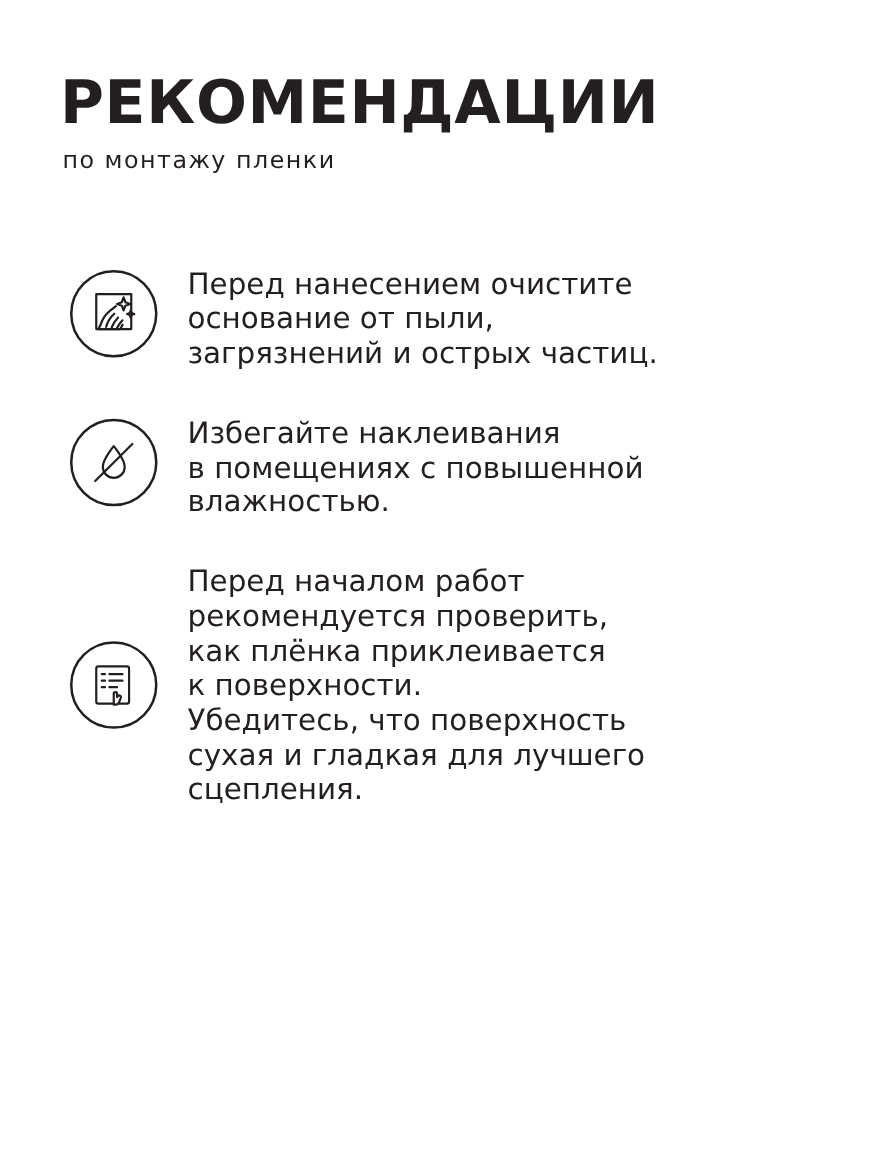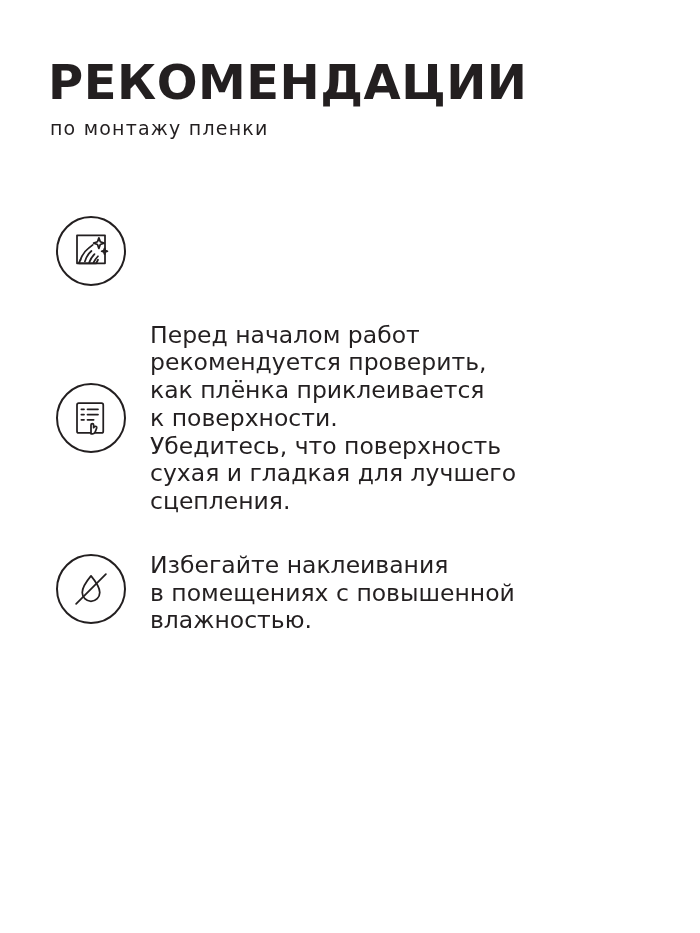--- a/index.html
+++ b/index.html
@@ -112,20 +112,37 @@
             <path d="M12 34 c2 -6 5 -10 9 -13 l5 -4" fill="none"></path>
             <path d="M17 36 c1.5 -5 4 -9 7.5 -12" fill="none"></path>
             <path d="M22 37 c1.5 -4 3.5 -7 6 -9.5" fill="none"></path>
             <path d="M27 37 c1.5 -3 3 -5 5 -7" fill="none"></path>
             <path d="M12 34 l-2 4 h20 l2 -4" fill="none"></path>
             <path d="M33 9 l1.6 4.4 L39 15 l-4.4 1.6 L33 21 l-1.6 -4.4 L27 15 l4.4 -1.6 z" fill="none"></path>
             <path d="M39.5 21 l0.9 2.4 2.4 0.9 -2.4 0.9 -0.9 2.4 -0.9 -2.4 -2.4 -0.9 2.4 -0.9 z" fill="none"></path>
           </svg>
         </div>
       </div>
+      <div class="item-text">Перед нанесением очистите
+основание от пыли,
+загрязнений и острых частиц.</div>
+    </div>
+
+    <div class="item top">
+      <div class="icon-wrap">
+        <div class="icon-circle">
+          <svg width="42" height="42" viewBox="0 0 48 48" fill="none" stroke="#231f20" stroke-width="2" stroke-linecap="round" stroke-linejoin="round">
+            <path d="M24 9 c0 0 -10 12 -10 19 a10 10 0 0 0 20 0 c0 -7 -10 -19 -10 -19 z" fill="none"></path>
+            <path d="M7 41 L41 7"></path>
+          </svg>
+        </div>
+      </div>
+      <div class="item-text">Избегайте наклеивания
+в помещениях с повышенной
+влажностью.</div>
     </div>
 
     <div class="item center">
       <div class="icon-wrap">
         <div class="icon-circle">
           <svg width="42" height="42" viewBox="0 0 48 48" fill="none" stroke="#231f20" stroke-width="2" stroke-linecap="round" stroke-linejoin="round">
             <rect x="8" y="7" width="30" height="34" rx="2" fill="none"></rect>
             <path d="M13 14 h3 M13 20 h3 M13 26 h3"></path>
             <path d="M20 14 h12 M20 20 h12 M20 26 h7"></path>
             <path d="M24 40 c0 -4 0 -6 0 -8 c0 -2 3 -2 3 0 v3 l1 -1 c1 -1 3 0 2.5 1.5 l-1.5 4 c-0.6 1.6 -1.6 2.5 -3 2.5 h-2z" fill="#ffffff"></path>
@@ -134,28 +151,14 @@
       </div>
       <div class="item-text">Перед началом работ
 рекомендуется проверить,
 как плёнка приклеивается
 к поверхности.
 Убедитесь, что поверхность
 сухая и гладкая для лучшего
 сцепления.</div>
     </div>
 
-    <div class="item top">
-      <div class="icon-wrap">
-        <div class="icon-circle">
-          <svg width="42" height="42" viewBox="0 0 48 48" fill="none" stroke="#231f20" stroke-width="2" stroke-linecap="round" stroke-linejoin="round">
-            <path d="M24 9 c0 0 -10 12 -10 19 a10 10 0 0 0 20 0 c0 -7 -10 -19 -10 -19 z" fill="none"></path>
-            <path d="M7 41 L41 7"></path>
-          </svg>
-        </div>
-      </div>
-      <div class="item-text">Избегайте наклеивания
-в помещениях с повышенной
-влажностью.</div>
-    </div>
-
   </div>
 </div>
 
 </body></html>

